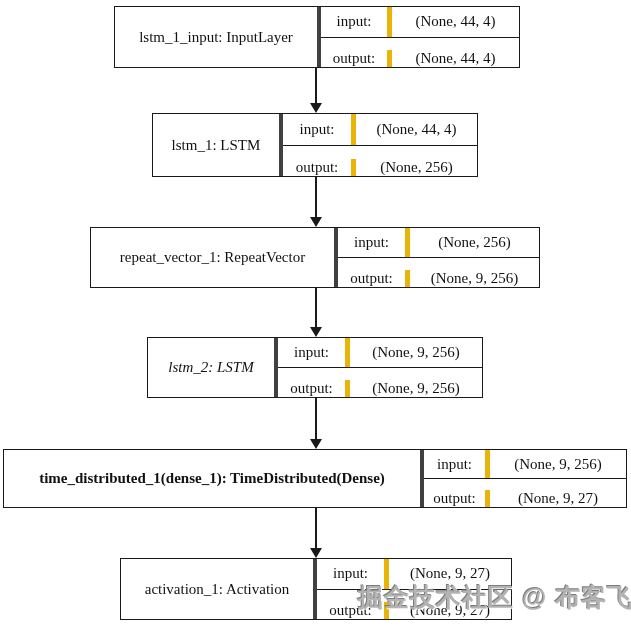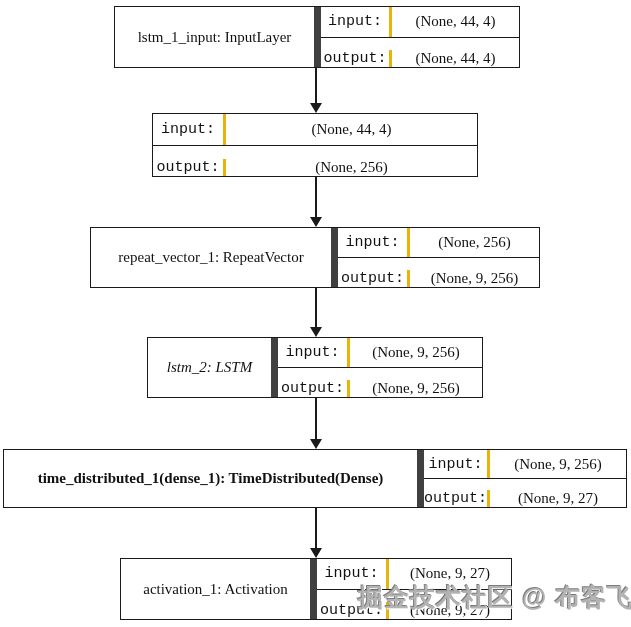--- a/index.html
+++ b/index.html
@@ -22,21 +22,21 @@
     display: flex;
     box-sizing: border-box;
     border: 1px solid #1a1a1a;
     background: #ffffff;
   }
   .node .label-cell {
     display: flex;
     align-items: center;
     justify-content: center;
     text-align: center;
-    border-right: 7px solid #404040;
+    border-right: 4px solid #404040;
     padding: 0 6px;
     box-sizing: border-box;
     white-space: nowrap;
   }
   .node .io-col {
     flex: 1;
     display: flex;
     flex-direction: column;
   }
   .node .io-row {
@@ -44,24 +44,23 @@
     display: flex;
   }
   .node .io-row + .io-row {
     border-top: 1px solid #1a1a1a;
     align-items: flex-end;
   }
   .node .key-cell {
     display: flex;
     align-items: center;
     justify-content: center;
-    border-right: 3px solid #eab308;
+    border-right: 5px solid #eab308;
     box-sizing: border-box;
     white-space: nowrap;
-    font-family: Liberation Mono, monospace;
   }
   .node .val-cell {
     flex: 1;
     display: flex;
     align-items: center;
     justify-content: center;
     white-space: nowrap;
   }
   .arrow {
     position: absolute;
@@ -120,20 +119,21 @@
       </div>
     </div>
   </div>
 
   <div class="arrow" style="left:316px; top:68px; height:45px;">
     <div class="shaft"></div>
     <div class="head"></div>
   </div>
 
   <div class="node" style="left:152px; top:113px; width:326px; height:64px;">
+    <div class="label-cell" style="width:130px;">lstm_1: LSTM</div>
     <div class="io-col">
       <div class="io-row">
         <div class="key-cell" style="width:73px;">input:</div>
         <div class="val-cell">(None, 44, 4)</div>
       </div>
       <div class="io-row">
         <div class="key-cell" style="width:73px;">output:</div>
         <div class="val-cell">(None, 256)</div>
       </div>
     </div>

